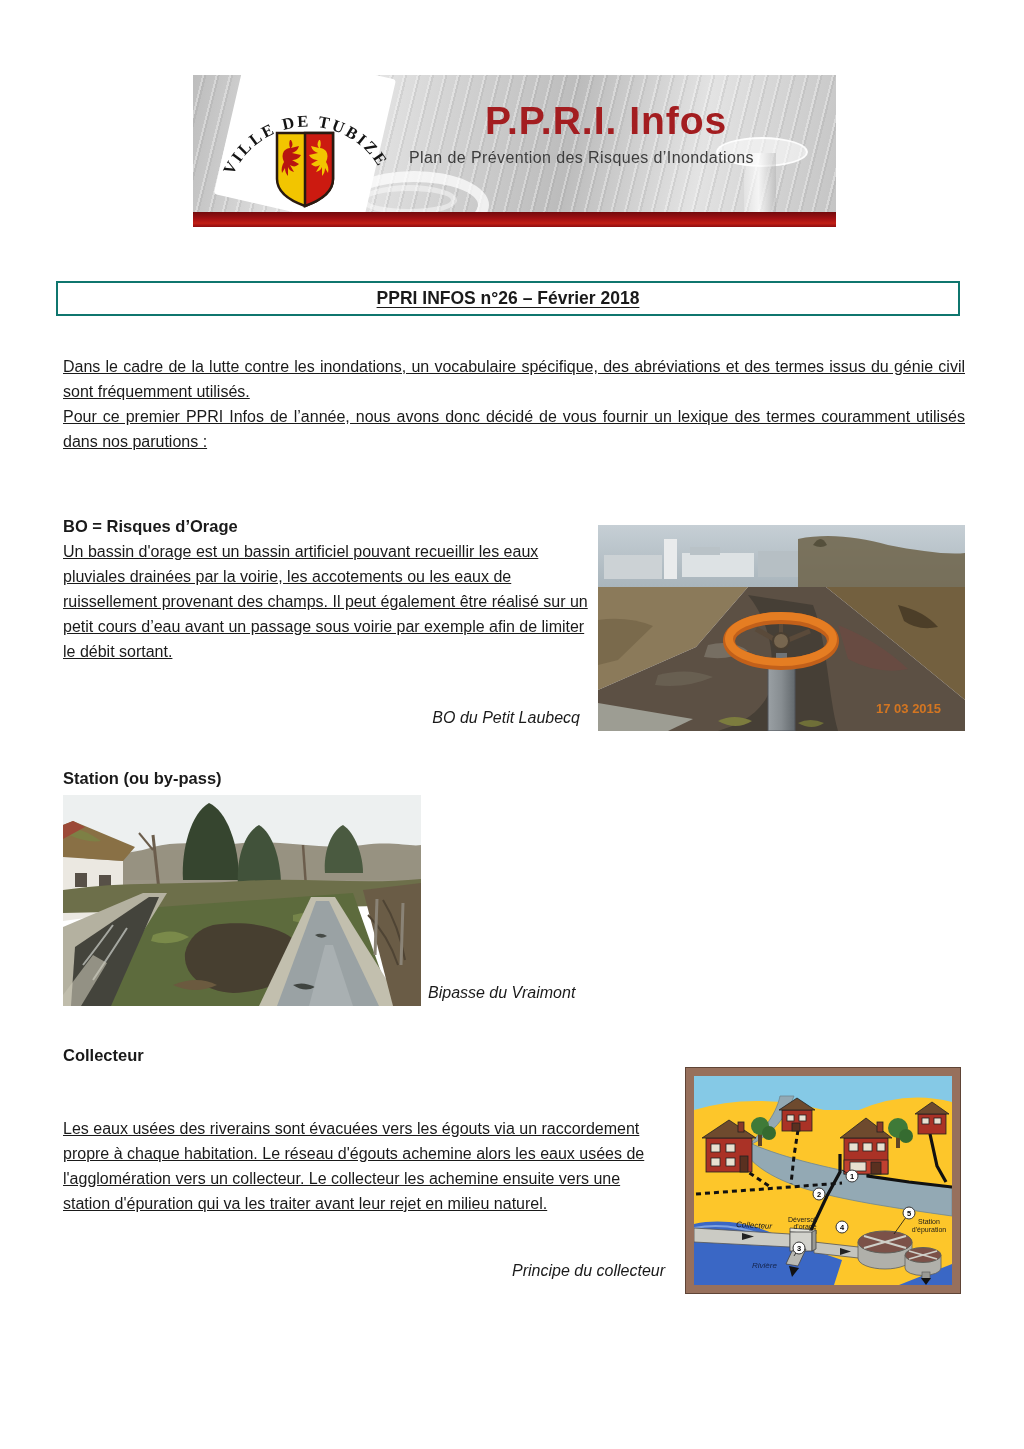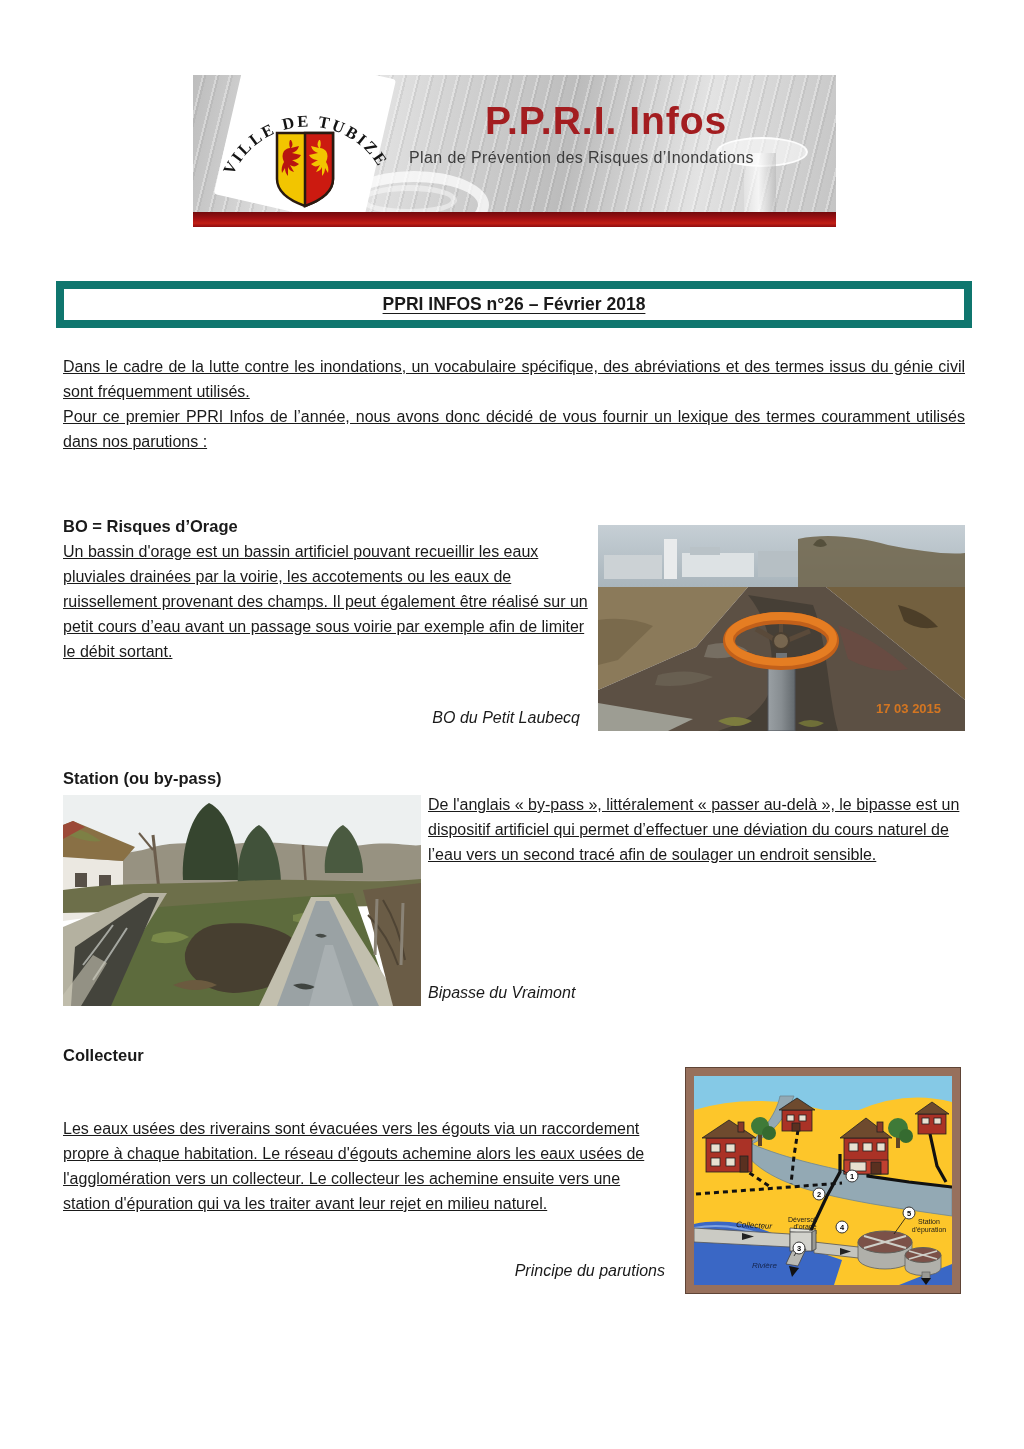--- a/index.html
+++ b/index.html
@@ -42,21 +42,21 @@
     background:linear-gradient(90deg,rgba(255,255,255,.25),rgba(255,255,255,.75) 45%,rgba(160,160,160,.35));
   }
   .pipe-flange{
     position:absolute;left:523px;top:62px;width:88px;height:26px;border-radius:50%;
     background:rgba(255,255,255,.55);border:2px solid rgba(255,255,255,.85);
   }
   .logo-svg{position:absolute;left:0;top:0;width:228px;height:152px;}
 
   
   .title-box{
-    left:56px;top:281px;width:900px;height:31px;border:8px solid #0f766e;
+    left:56px;top:281px;width:900px;height:31px;border:2px solid #0f766e;
     display:flex;align-items:center;justify-content:center;
   }
   .title-box span{
     font-size:17.5px;font-weight:bold;text-decoration:underline;
     text-underline-offset:3px;
   }
 
   
   .body-text{font-size:16px;line-height:25px;text-decoration:underline;}
   .just{text-align:justify;}
@@ -215,21 +215,20 @@
       <path d="M252,140 q6,-3 12,1 q-6,4 -12,-1 Z" fill="#454a46"></path>
       <path d="M246,211 L262,150 L270,150 L290,211 Z" fill="#b8bec0" opacity=".5"></path>
     </g>
 
     <path d="M300,95 L358,88 L358,211 L330,211 Z" fill="#6a5c46"></path>
     <path d="M305,120 q20,20 30,50 M320,105 q16,26 22,60" stroke="#4f4434" stroke-width="2" fill="none"></path>
     <line x1="312" y1="160" x2="314" y2="104" stroke="#8a8376" stroke-width="3"></line>
     <line x1="338" y1="170" x2="340" y2="108" stroke="#8a8376" stroke-width="3"></line>
   </svg>
 
-  <div class="abs body-text" style="left:428px;top:792px;width:540px;">De l'anglais « by-pass », littéralement « passer au-delà », le bipasse est un dispositif artificiel qui permet d’effectuer une déviation du cours naturel de l’eau vers un second tracé afin de soulager un endroit sensible.</div>
   <div class="abs caption" style="left:428px;top:980px;">Bipasse du Vraimont</div>
 
   <div class="abs h" style="left:63px;top:1043px;">Collecteur</div>
   <div class="abs body-text" style="left:63px;top:1068px;width:592px;margin-top:48px;">Les eaux usées des riverains sont évacuées vers les égouts via un raccordement propre à chaque habitation. Le réseau d'égouts achemine alors les eaux usées de l'agglomération vers un collecteur. Le collecteur les achemine ensuite vers une station d'épuration qui va les traiter avant leur rejet en milieu naturel.</div>
 
   <div class="abs diagram-frame">
     <svg width="258" height="209" viewBox="0 0 258 209">
 
       <rect x="0" y="0" width="258" height="34" fill="#85c9e6"></rect>
       <rect x="0" y="34" width="258" height="175" fill="#fdc62a"></rect>
@@ -348,15 +347,15 @@
         <text x="42" y="151" font-size="8" font-style="italic" transform="rotate(3 42 151)">Collecteur</text>
         <text x="109" y="146" font-size="7" text-anchor="middle">Déversoir</text>
         <text x="111" y="153" font-size="7" text-anchor="middle">d'orage</text>
         <text x="235" y="148" font-size="7" text-anchor="middle">Station</text>
         <text x="235" y="156" font-size="7" text-anchor="middle">d'épuration</text>
         <text x="58" y="192" font-size="8" font-style="italic" fill="#15244a">Rivière</text>
       </g>
     </svg>
   </div>
 
-  <div class="abs caption ar" style="left:63px;top:1258px;width:602px;">Principe du parutions</div>
+  <div class="abs caption ar" style="left:63px;top:1258px;width:602px;">Principe du collecteur</div>
 
 </div>
 
 </body></html>

